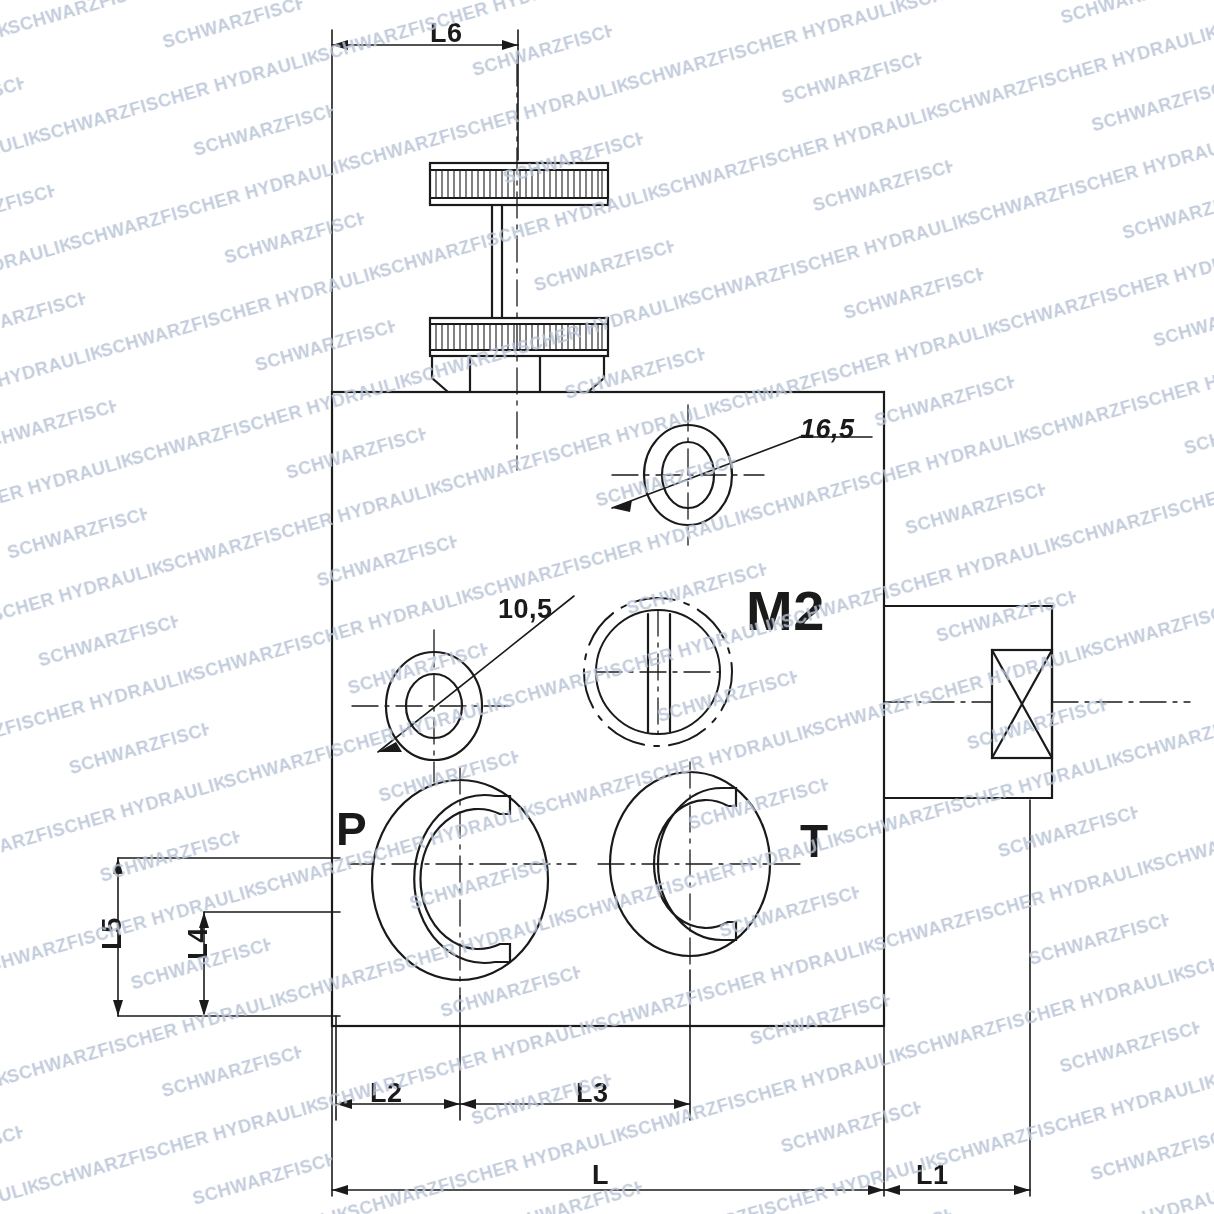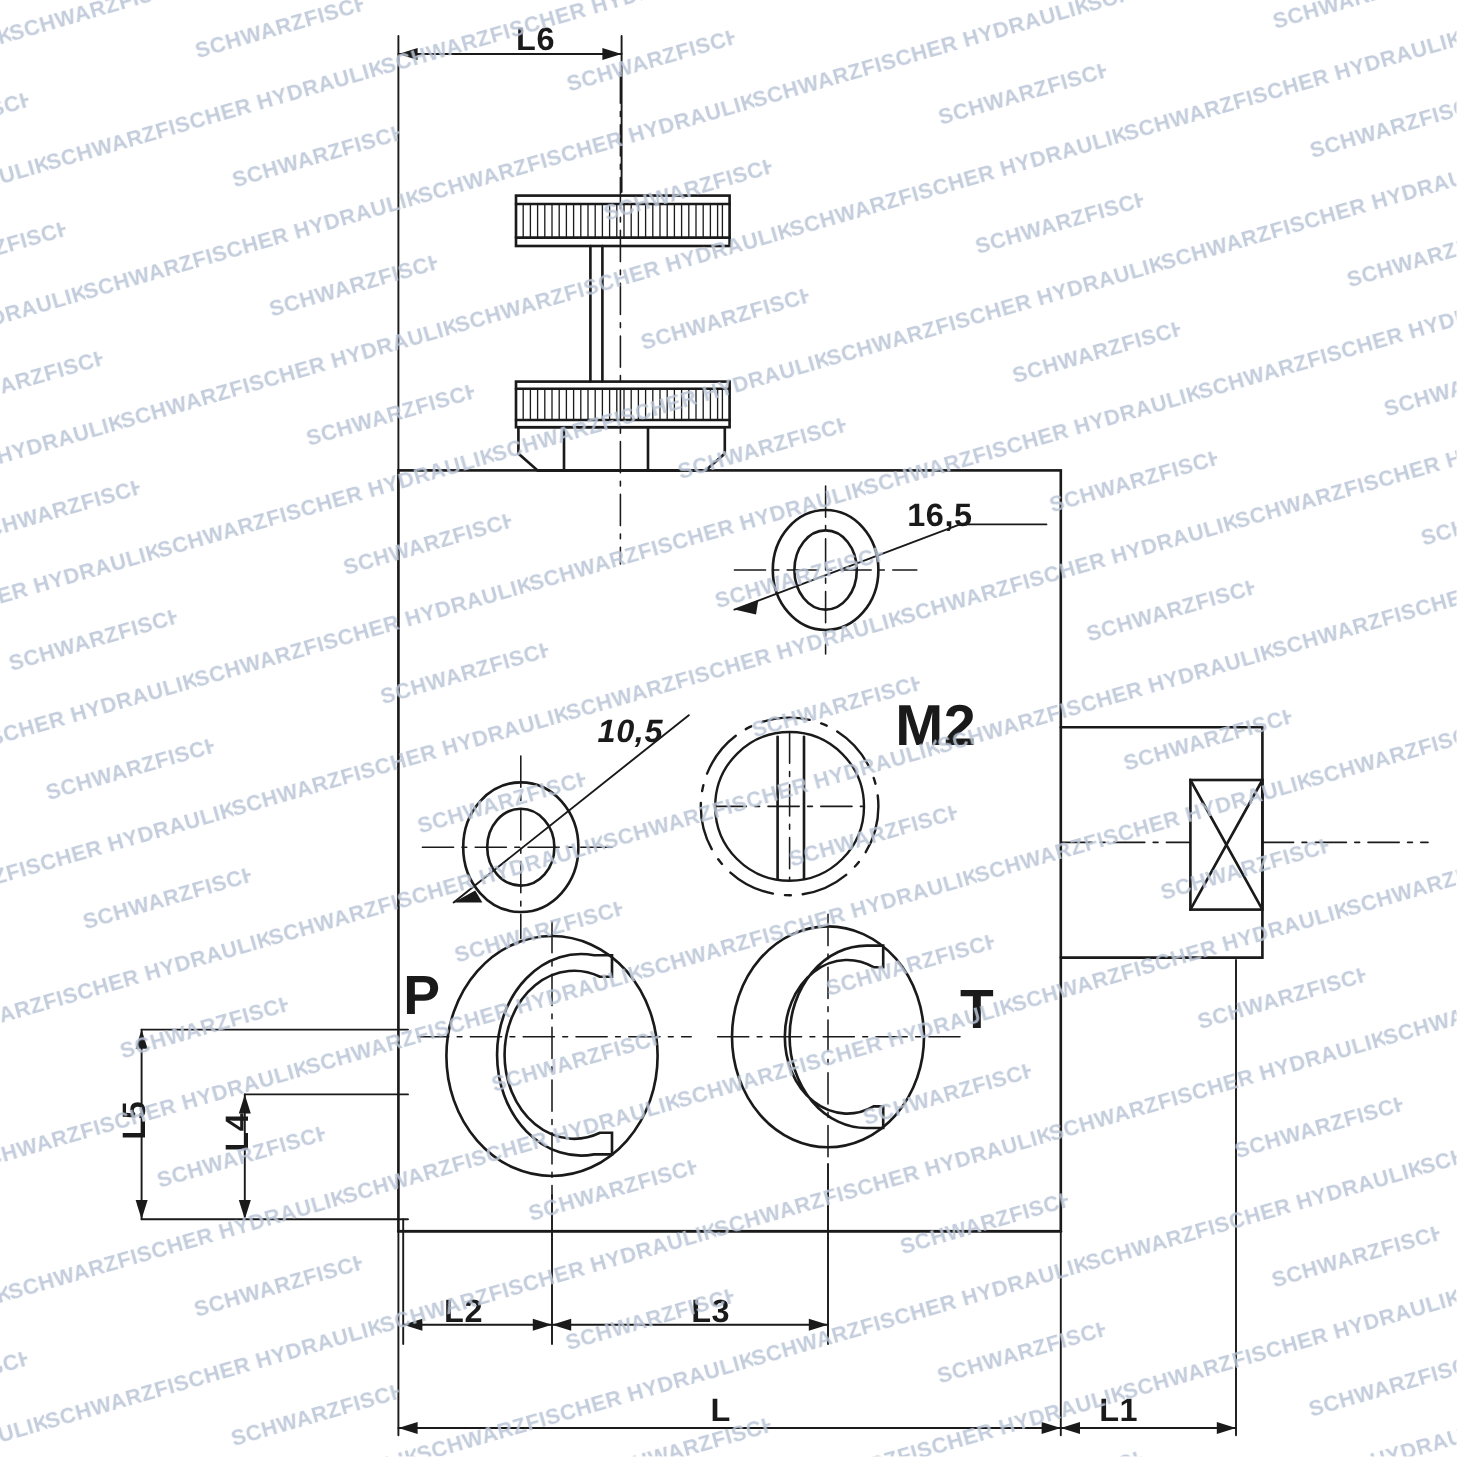--- a/index.html
+++ b/index.html
@@ -3,21 +3,21 @@
 <meta charset="utf-8">
 <style>
   html,body{margin:0;padding:0;background:#ffffff;}
   body{font-family:"Liberation Sans", sans-serif;}
   #stage{position:relative;width:1214px;height:1214px;overflow:hidden;background:#fff;}
   #wm{position:absolute;inset:0;pointer-events:none;z-index:5;}
   #drawing{position:absolute;inset:0;z-index:2;}
   .lbl{position:absolute;z-index:4;color:#1a1a1a;font-weight:700;letter-spacing:0.5px;}
   .dim{font-size:27px;}
   .big{font-size:46px;}
-  .huge{font-size:48px;}
+  .huge{font-size:56px;}
   .rot{transform-origin:50% 50%;}
 </style>
 </head>
 <body>
 
 <div id="stage">
 
   <svg id="drawing" width="1214" height="1214" viewBox="0 0 1214 1214">
     <g fill="none" stroke="#1a1a1a" stroke-width="2.2" stroke-linecap="round">
 
@@ -216,22 +216,22 @@
         <polygon points="1030,1190 1014,1185 1014,1195" fill="#1a1a1a" stroke="none"></polygon>
       </g>
 
       <line x1="332" y1="1026" x2="884" y2="1026"></line>
 
     </g>
   </svg>
 
   <div class="lbl dim" style="left:404px;top:18px;margin-left:26px;">L6</div>
 
-  <div class="lbl dim" style="left:756px;top:414px;">16,5</div>
-  <div class="lbl dim" style="left:498px;top:594px;font-style:italic;">10,5</div>
+  <div class="lbl dim" style="left:800px;top:414px;font-style:italic;">16,5</div>
+  <div class="lbl dim" style="left:498px;top:594px;">10,5</div>
 
   <div class="lbl huge" style="left:746px;top:578px;">M2</div>
   <div class="lbl big" style="left:336px;top:802px;">P</div>
   <div class="lbl big" style="left:800px;top:814px;">T</div>
 
   <div class="lbl dim rot" style="left:72px;top:918px;width:80px;text-align:center;transform:rotate(-90deg);">L5</div>
   <div class="lbl dim rot" style="left:158px;top:928px;width:80px;text-align:center;transform:rotate(-90deg);">L4</div>
 
   <div class="lbl dim" style="left:370px;top:1078px;text-align:center;">L2</div>
   <div class="lbl dim" style="left:554px;top:1078px;margin-left:22px;">L3</div>

